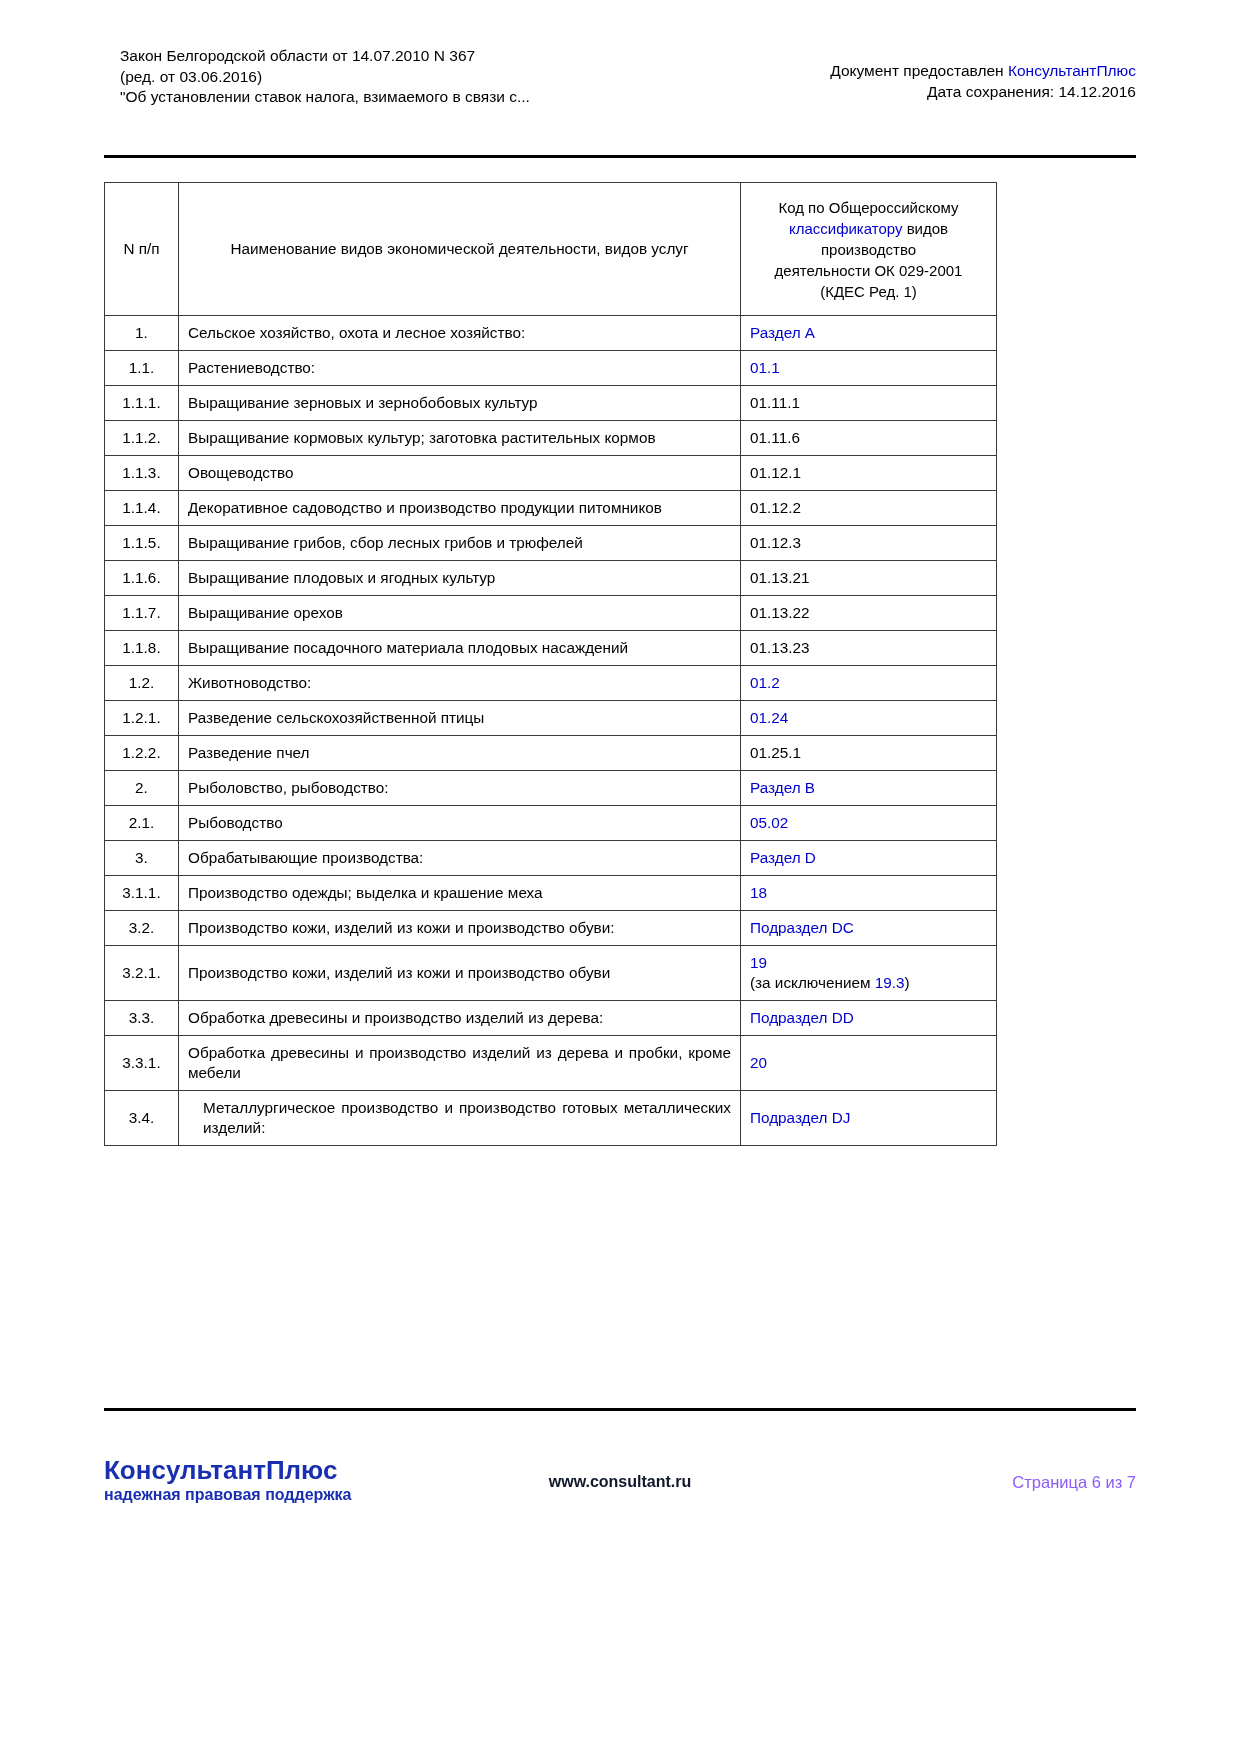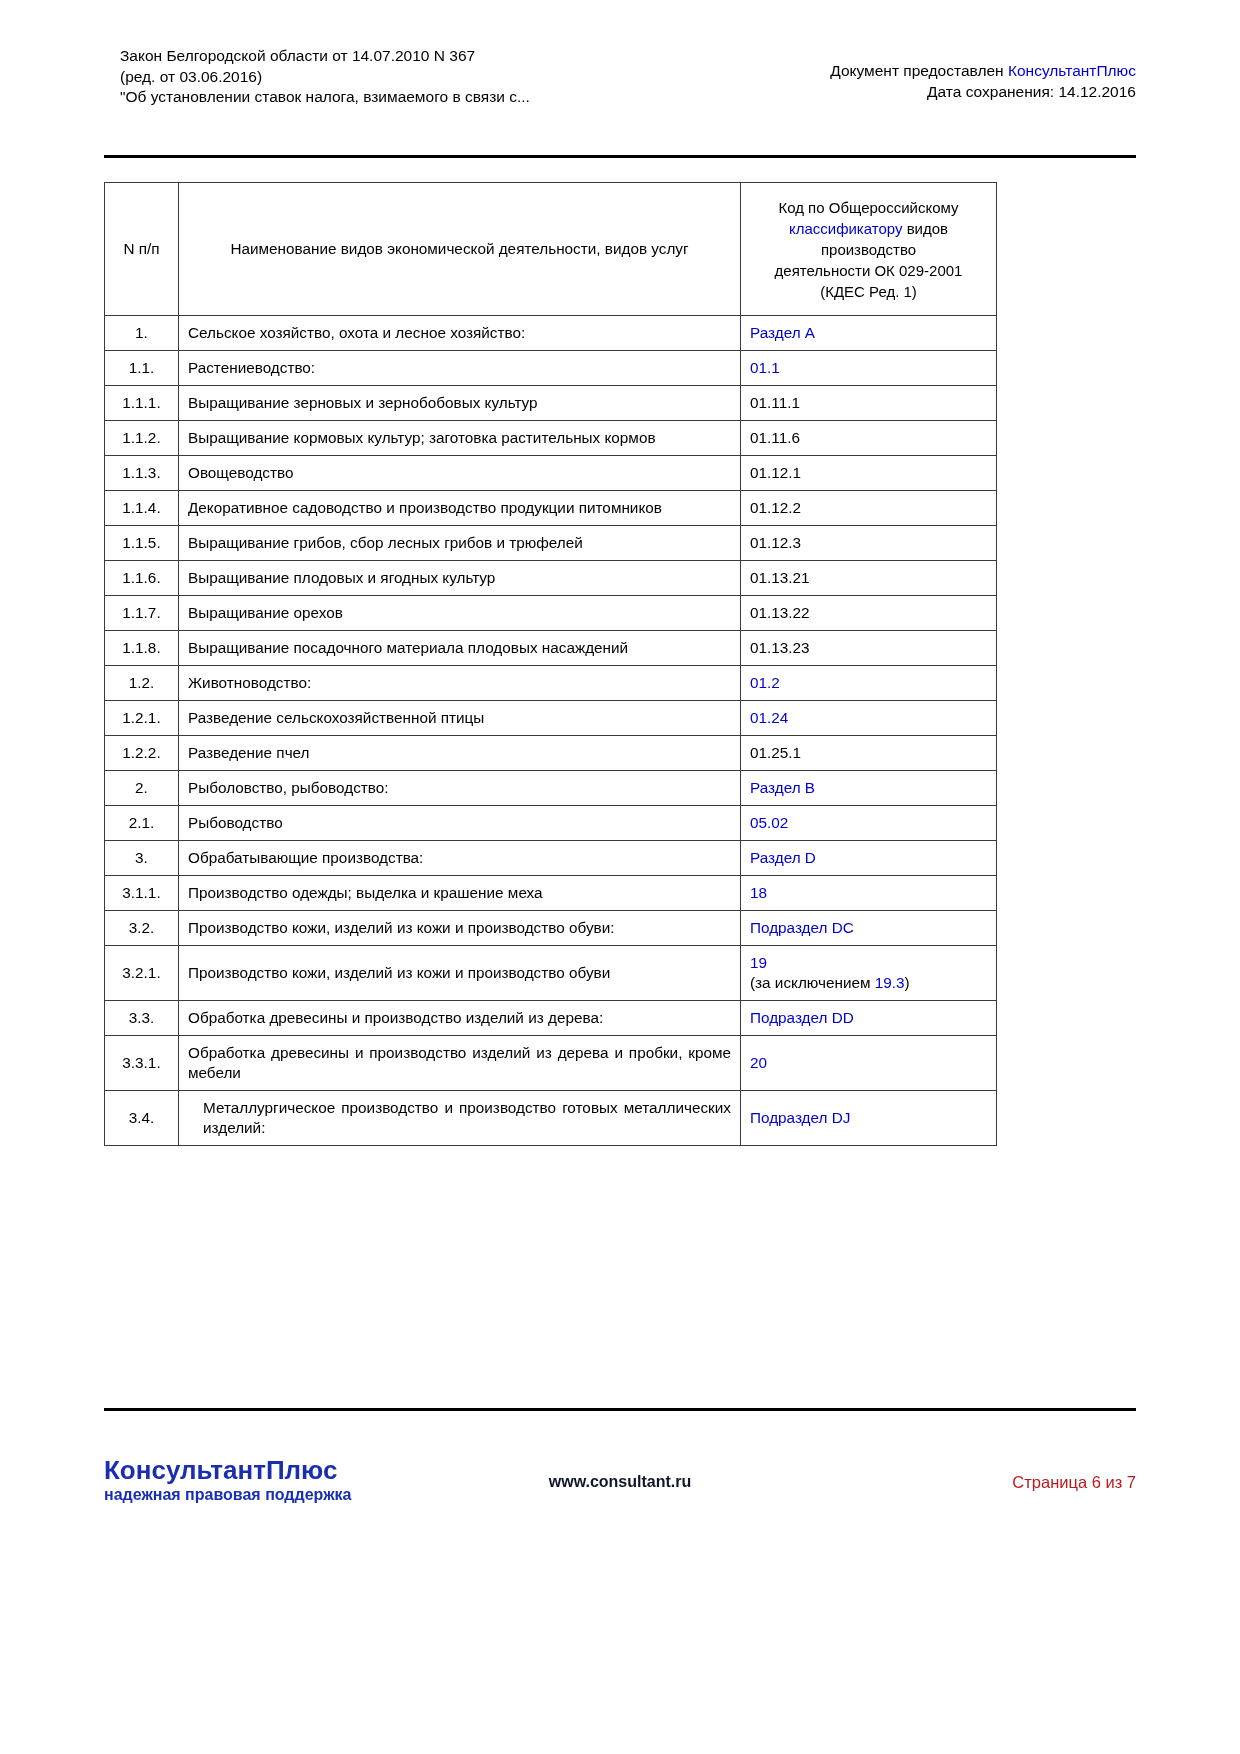--- a/index.html
+++ b/index.html
@@ -166,21 +166,21 @@
     top: 18px;
     font-size: 16px;
     font-weight: bold;
     color: #0f172a;
   }
   .foot-right {
     position: absolute;
     right: 0;
     top: 18px;
     font-size: 16.5px;
-    color: #b91c1c;
+    color: #8b5cf6;
     white-space: nowrap;
   }
 </style>
 </head>
 <body>
 
 <div class="page">
 
   <div class="page-header">
     <div class="hdr-left">

